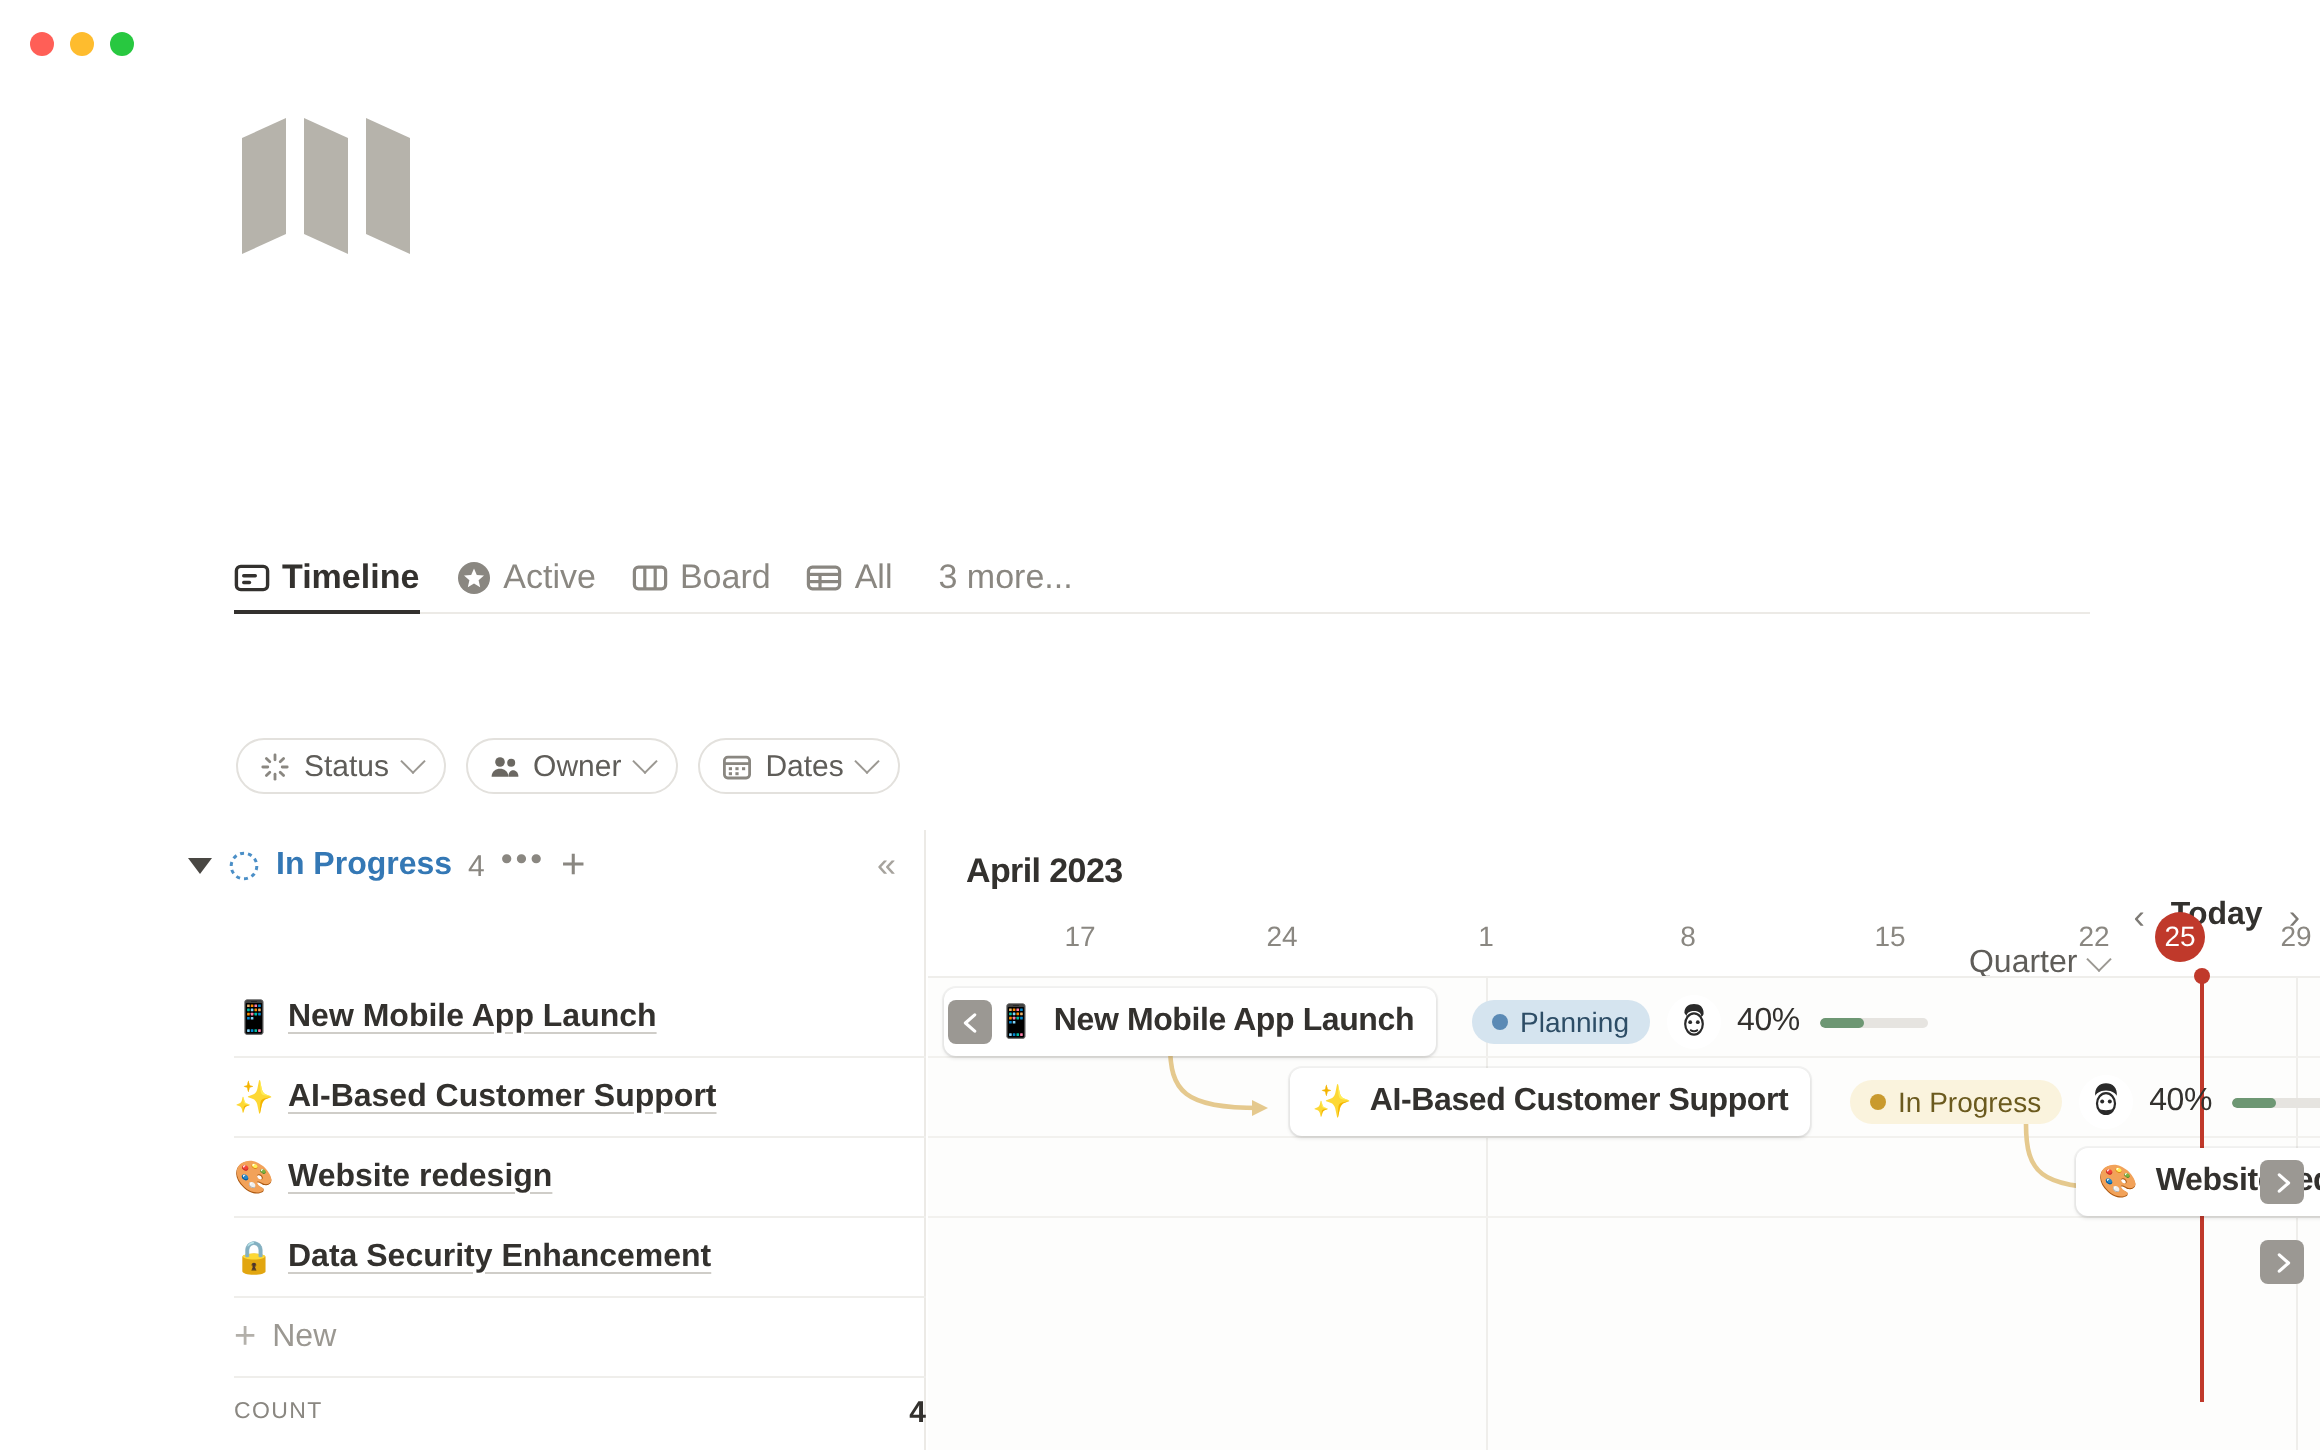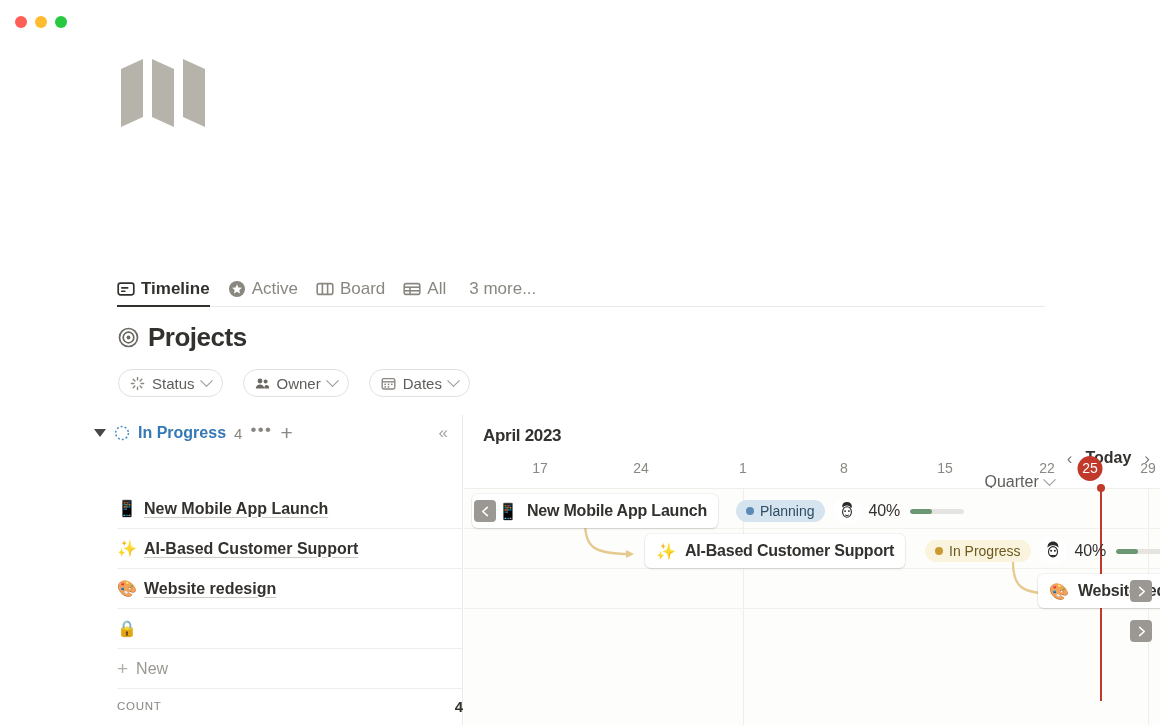--- a/index.html
+++ b/index.html
@@ -105,21 +105,21 @@
     font-weight: 700;
     letter-spacing: -0.5px;
     color: #33312e;
   }
 
   
   .filters {
     position: absolute;
     top: 369px; left: 118px;
     display: flex;
-    gap: 20px;
+    gap: 10px;
     text-align: center;
   }
   .chip {
     display: flex;
     align-items: center;
     gap: 7px;
     height: 28px;
     padding: 0 11px;
     border: 1px solid #e3e1dd;
     border-radius: 14px;
@@ -511,30 +511,20 @@
           <line x1="1.2" y1="10.8" x2="16.8" y2="10.8" stroke="#8a8781" stroke-width="1.6"></line>
           <line x1="7" y1="7.2" x2="7" y2="14.4" stroke="#8a8781" stroke-width="1.6"></line>
         </svg>
       </span>
       <span>All</span>
     </div>
 
     <div class="tab-more">3 more...</div>
   </div>
 
-  <div class="db-head">
-    <span class="dbicon">
-      <svg viewBox="0 0 21 21" width="21" height="21">
-        <circle cx="10.5" cy="10.5" r="9" fill="none" stroke="#6b6862" stroke-width="1.7"></circle>
-        <circle cx="10.5" cy="10.5" r="5.3" fill="none" stroke="#6b6862" stroke-width="1.7"></circle>
-        <circle cx="10.5" cy="10.5" r="1.9" fill="#6b6862"></circle>
-      </svg>
-    </span>
-    <span class="dbname">Projects</span>
-  </div>
 
   <div class="filters">
 
     <div class="chip">
       <span class="cicon">
         <svg viewBox="0 0 15 15" width="15" height="15">
           <g stroke="#8a8781" stroke-width="1.4" stroke-linecap="round">
             <line x1="7.5" y1="1.4" x2="7.5" y2="3.9"></line>
             <line x1="7.5" y1="11.1" x2="7.5" y2="13.6"></line>
             <line x1="1.4" y1="7.5" x2="3.9" y2="7.5"></line>
@@ -609,20 +599,21 @@
       <div class="prow r1">
         <span class="pemoji">✨</span>
         <span class="ptitle">AI-Based Customer Support</span>
       </div>
       <div class="prow r2">
         <span class="pemoji">🎨</span>
         <span class="ptitle">Website redesign</span>
       </div>
       <div class="prow r3">
         <span class="pemoji">🔒</span>
+        <span class="ptitle">Data Security Enhancement</span>
       </div>
 
       <div class="newrow">
         <span class="np">+</span>
         <span class="nl">New</span>
       </div>
 
       <div class="countrow">
         <span class="clabel">COUNT</span>
         <span class="cval">4</span>

